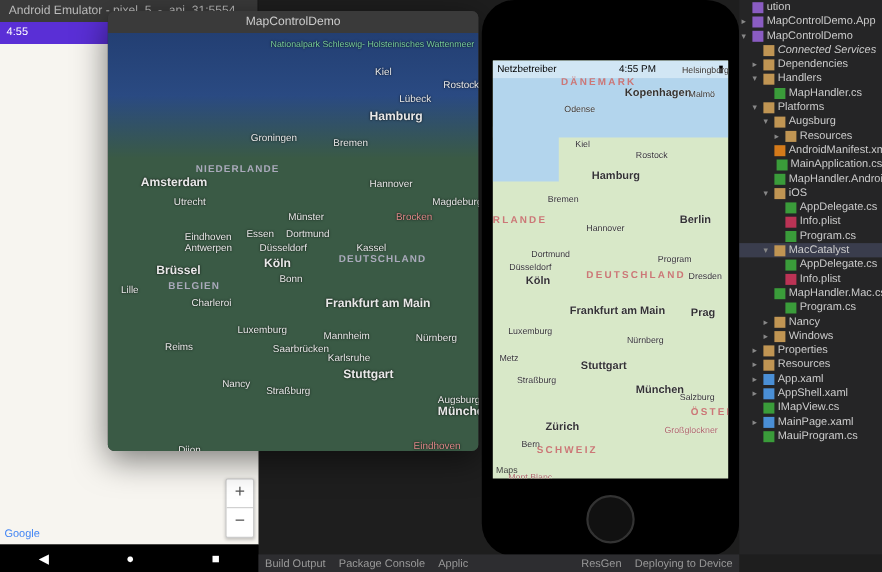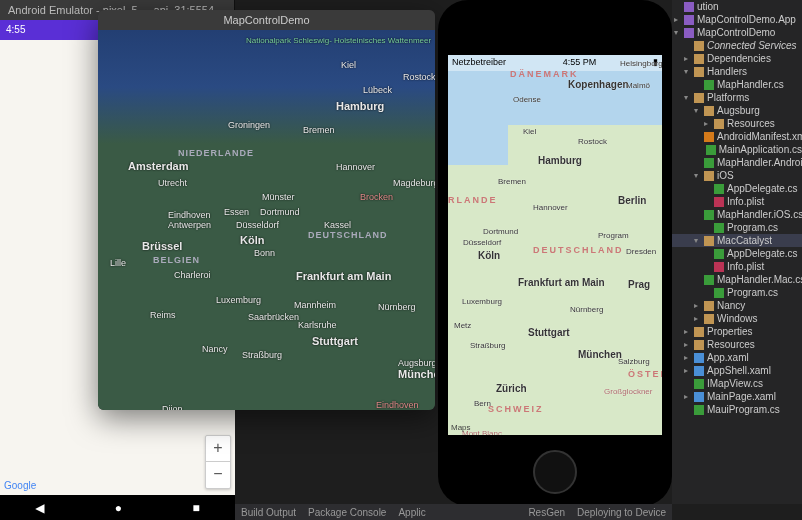--- a/index.html
+++ b/index.html
@@ -360,25 +360,20 @@
       <span>AppDelegate.cs</span>
     </div>
     <div class="tree-item" style="padding-left: 32px;">
       <span class="chev"></span>
       <span class="tree-icon ic-plist"></span>
       <span>Info.plist</span>
     </div>
     <div class="tree-item" style="padding-left: 32px;">
       <span class="chev"></span>
       <span class="tree-icon ic-cs"></span>
-      <span>MapHandler.iOS.cs</span>
-    </div>
-    <div class="tree-item" style="padding-left: 32px;">
-      <span class="chev"></span>
-      <span class="tree-icon ic-cs"></span>
       <span>Program.cs</span>
     </div>
     <div class="tree-item selected" style="padding-left: 22px;">
       <span class="chev">▾</span>
       <span class="tree-icon ic-folder"></span>
       <span>MacCatalyst</span>
     </div>
     <div class="tree-item" style="padding-left: 32px;">
       <span class="chev"></span>
       <span class="tree-icon ic-cs"></span>

